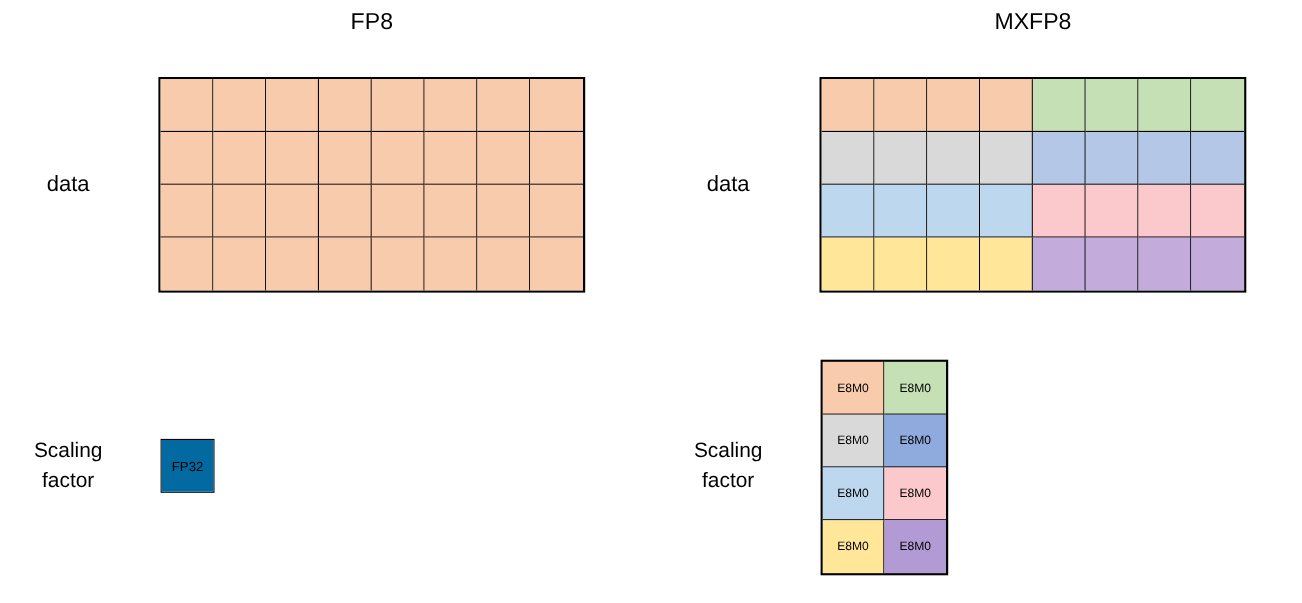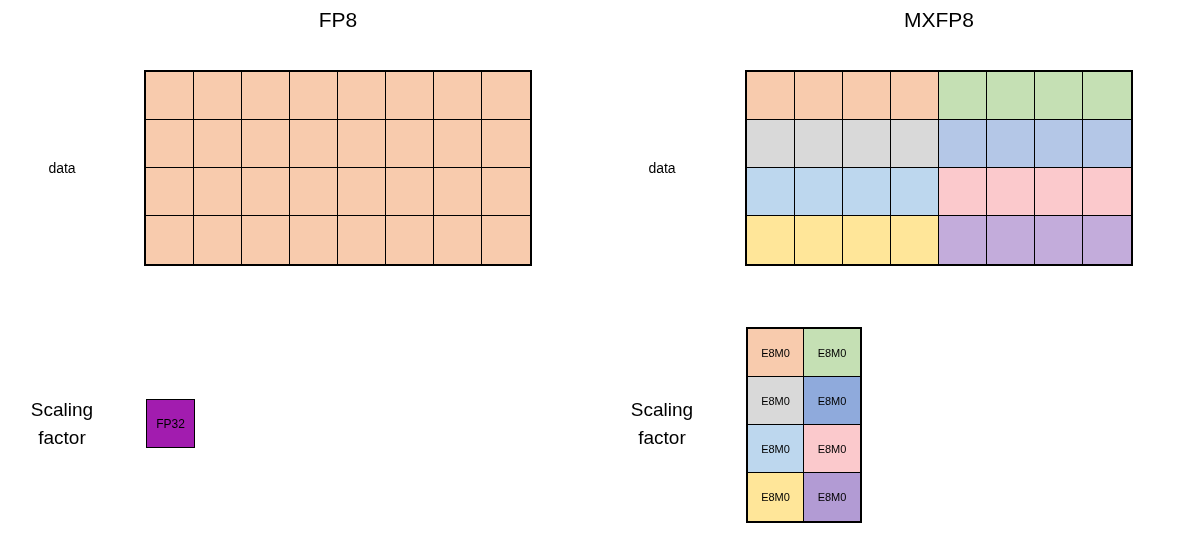--- a/index.html
+++ b/index.html
@@ -21,21 +21,21 @@
     color: #000000;
   }
   #fp8-title   { left: 144px; top: 7px; }
   #mxfp8-title { left: 745px; top: 7px; }
 
   .side-label {
     width: 124px;
     display: flex;
     align-items: center;
     justify-content: center;
-    font-size: 14px;
+    font-size: 20px;
     text-align: right;
   }
   #fp8-data-label   { left: 0px;   top: 72px; height: 192px; }
   #mxfp8-data-label { left: 600px; top: 72px; height: 192px; }
 
   .scaling-label {
     width: 124px;
     display: flex;
     flex-direction: column;
     align-items: center;
@@ -161,21 +161,21 @@
   <span>Scaling</span>
   <span>factor</span>
 </div>
 
 <div class="abs scaling-label" id="mxfp8-scaling-label">
   <span>Scaling</span>
   <span>factor</span>
 </div>
 
 <div class="abs grid" id="fp8-scaling-grid" data-grid="left_panel.scaling_grid" style="grid-template-columns: repeat(1, 1fr); grid-template-rows: repeat(1, 1fr);">
-    <div class="cell" style="background: #a21caf; border-right: none; border-bottom: none;">FP32</div>
+    <div class="cell" style="background: #0369a1; border-right: none; border-bottom: none;">FP32</div>
   </div>
 
 <div class="abs grid" id="mxfp8-scaling-grid" data-grid="right_panel.scaling_grid" style="grid-template-columns: repeat(2, 1fr); grid-template-rows: repeat(4, 1fr);">
     <div class="cell" style="background: rgb(248, 203, 173);">E8M0</div>
     <div class="cell" style="background: rgb(197, 224, 180); border-right: none;">E8M0</div>
     <div class="cell" style="background: rgb(217, 217, 217);">E8M0</div>
     <div class="cell" style="background: rgb(143, 170, 220); border-right: none;">E8M0</div>
     <div class="cell" style="background: rgb(189, 215, 238);">E8M0</div>
     <div class="cell" style="background: rgb(251, 201, 204); border-right: none;">E8M0</div>
     <div class="cell" style="background: rgb(255, 230, 153); border-bottom: none;">E8M0</div>

